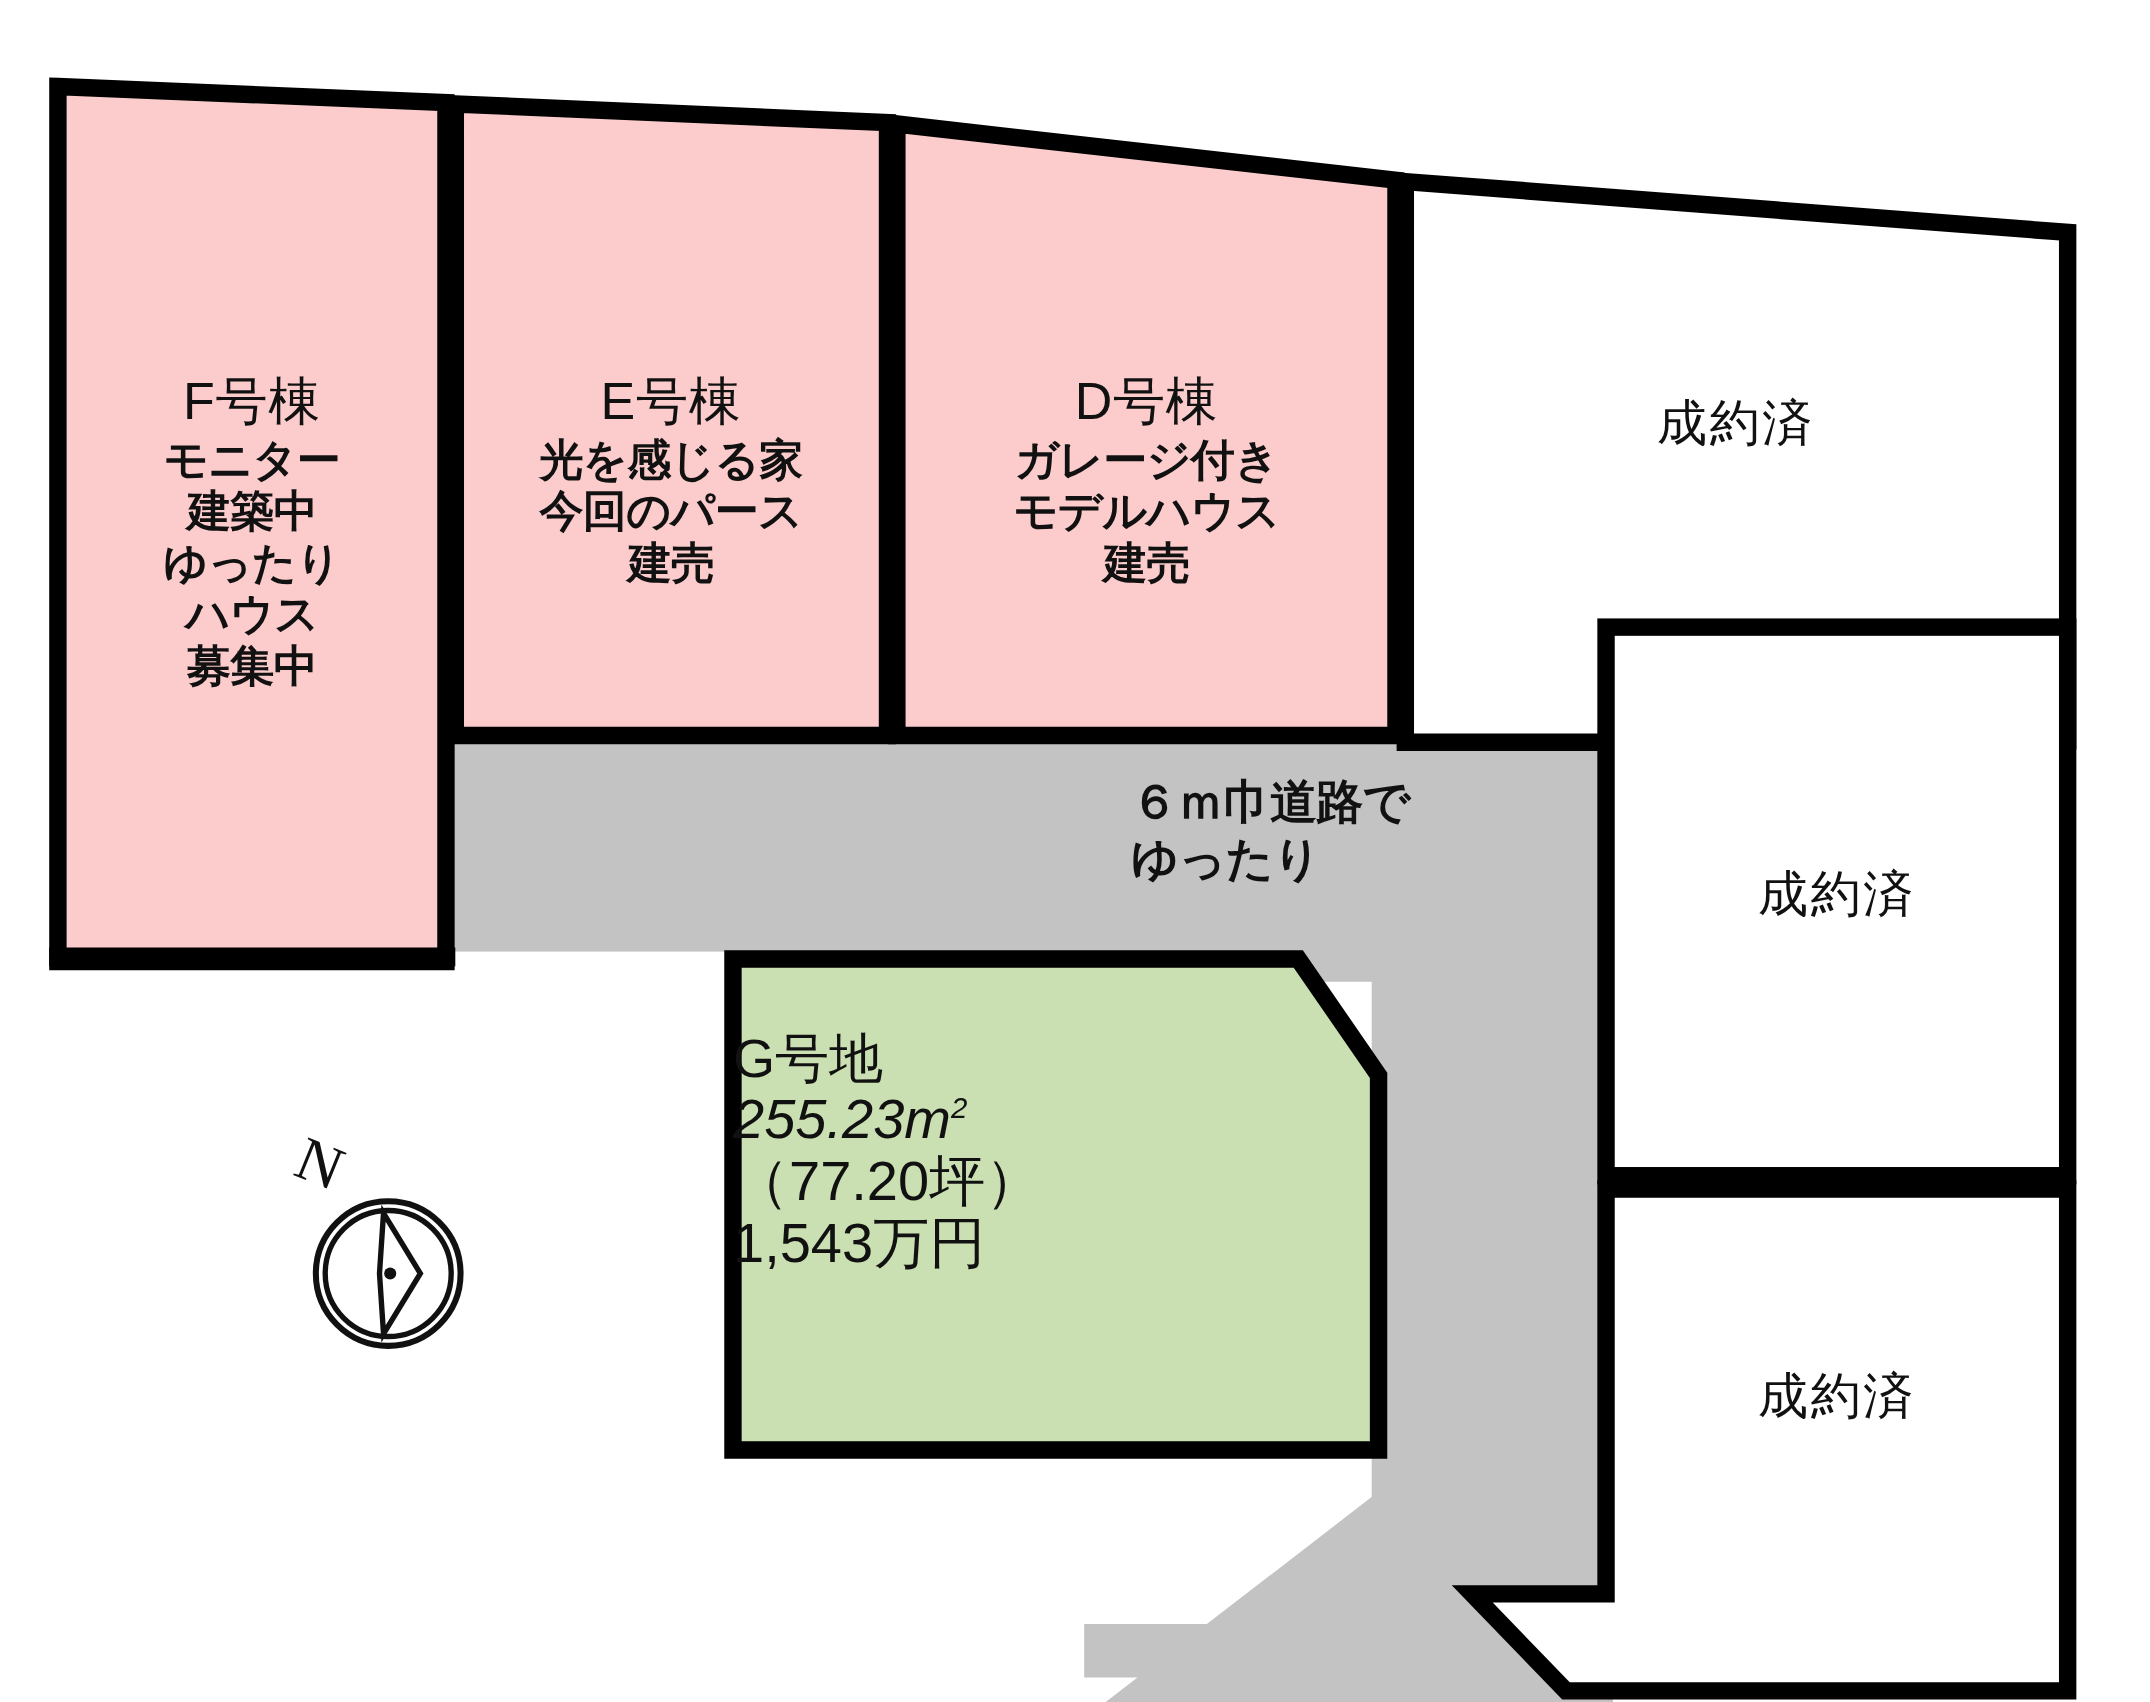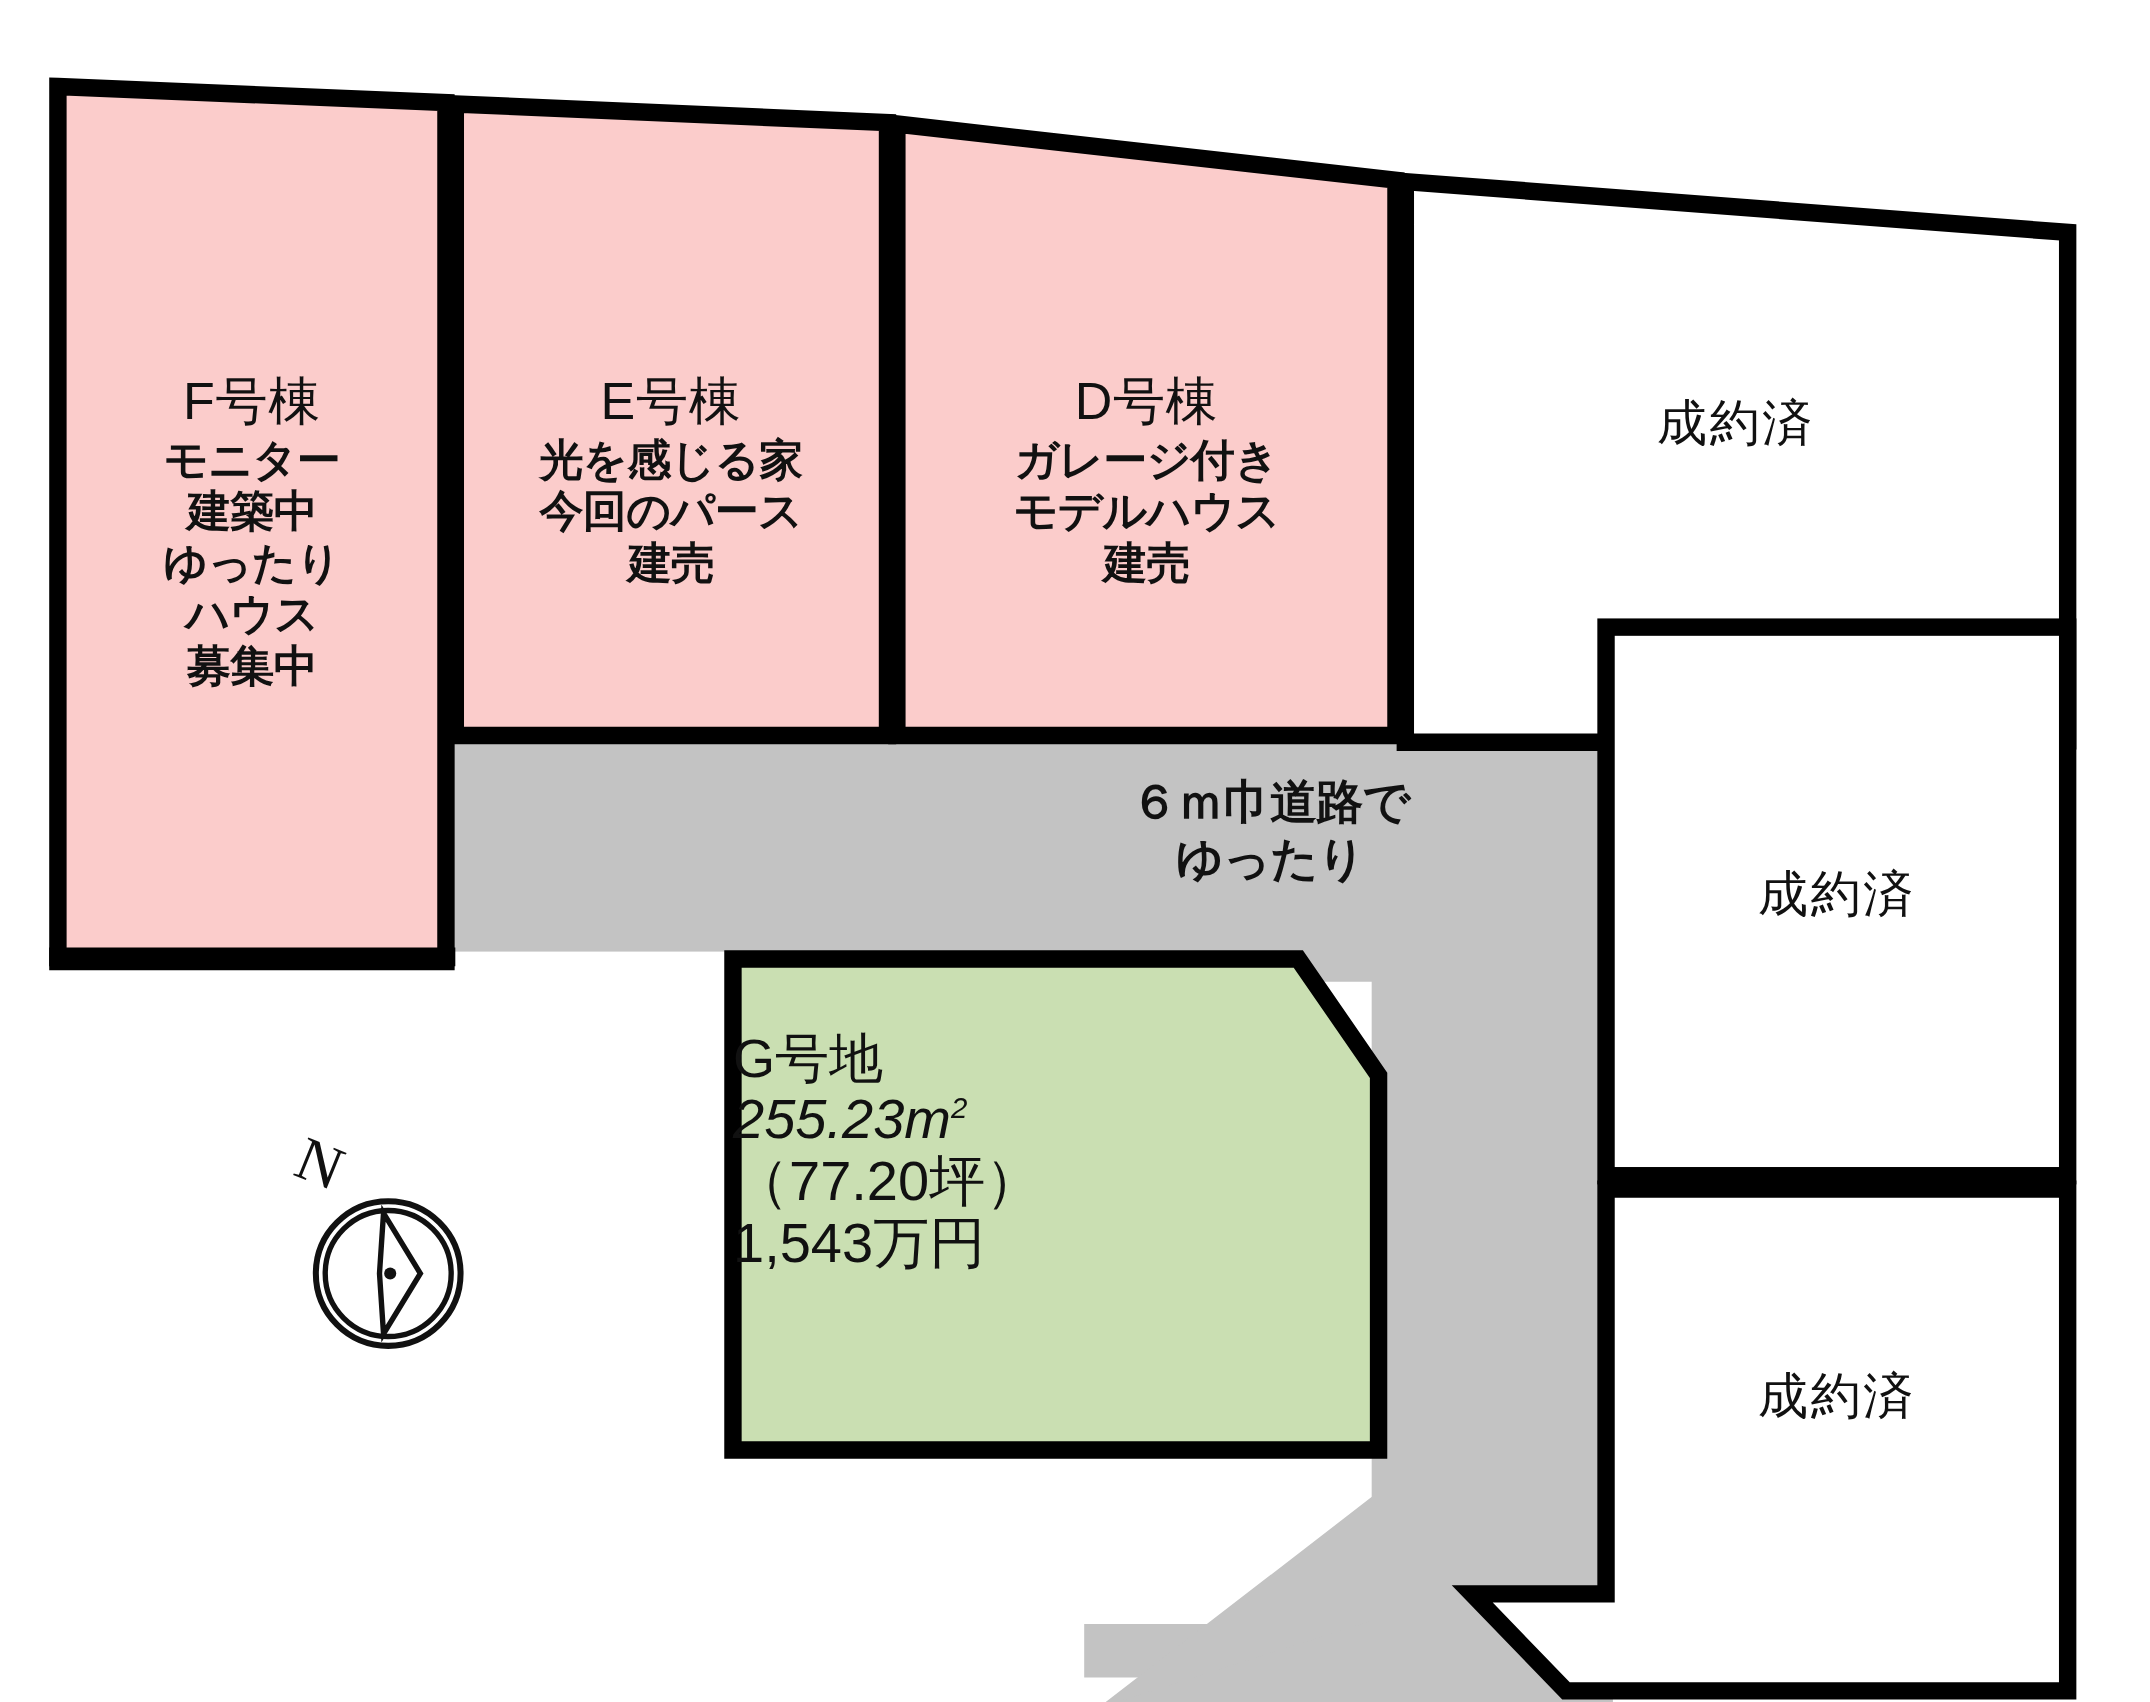--- a/index.html
+++ b/index.html
@@ -60,21 +60,21 @@
     text-align: center;
     font-size: 50px;
     font-weight: 400;
     color: #111111;
     letter-spacing: 2.7px;
     white-space: nowrap;
   }
 
   .road-label {
     position: absolute;
-    text-align: center;
+    text-align: left;
     font-size: 47px;
     font-weight: 700;
     color: #111111;
     line-height: 1.22;
     letter-spacing: -0.7px;
     white-space: nowrap;
   }
 
   .plot-g-label {
     position: absolute;

